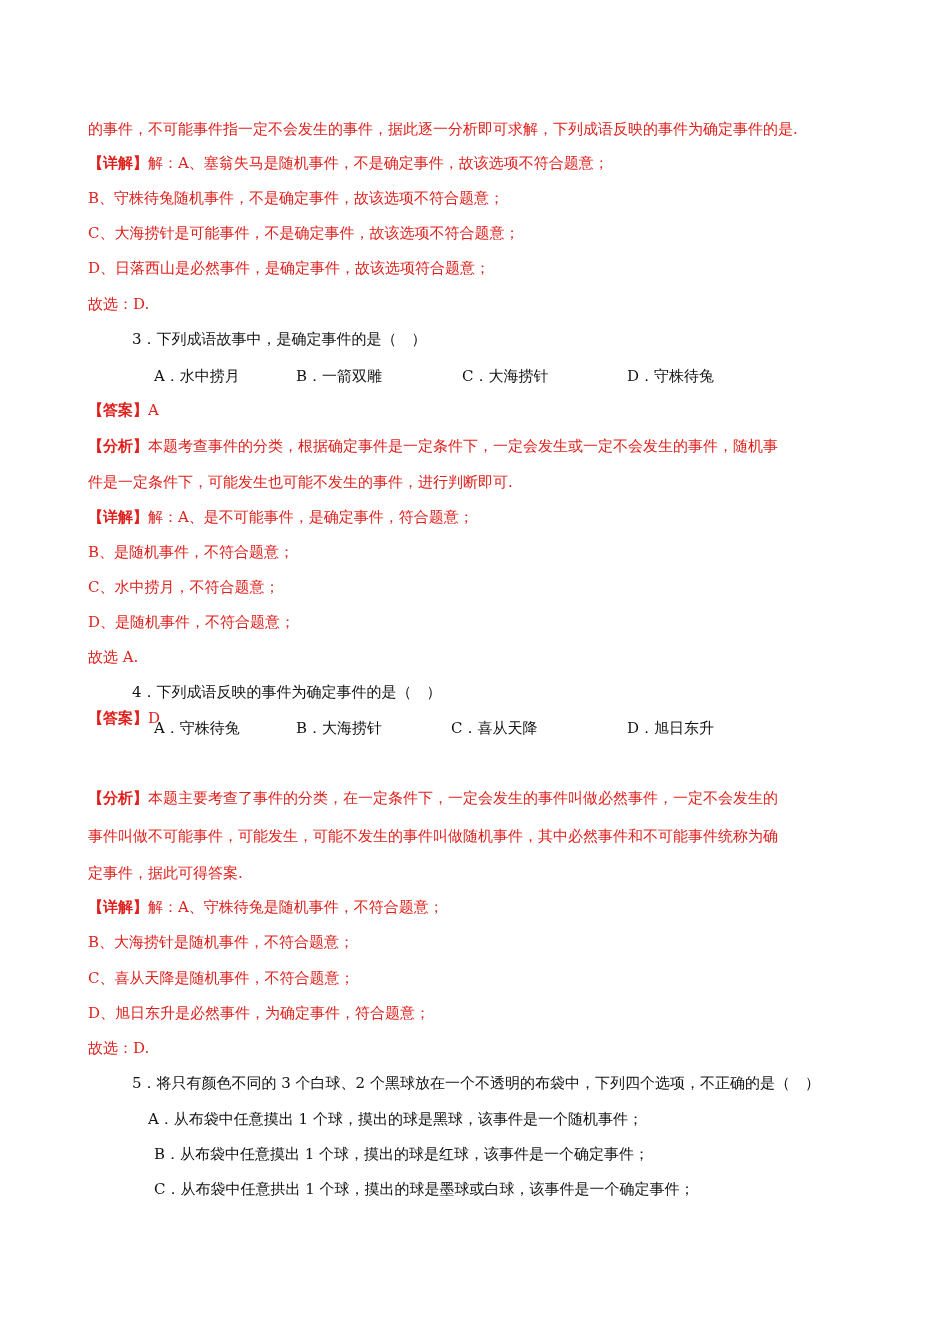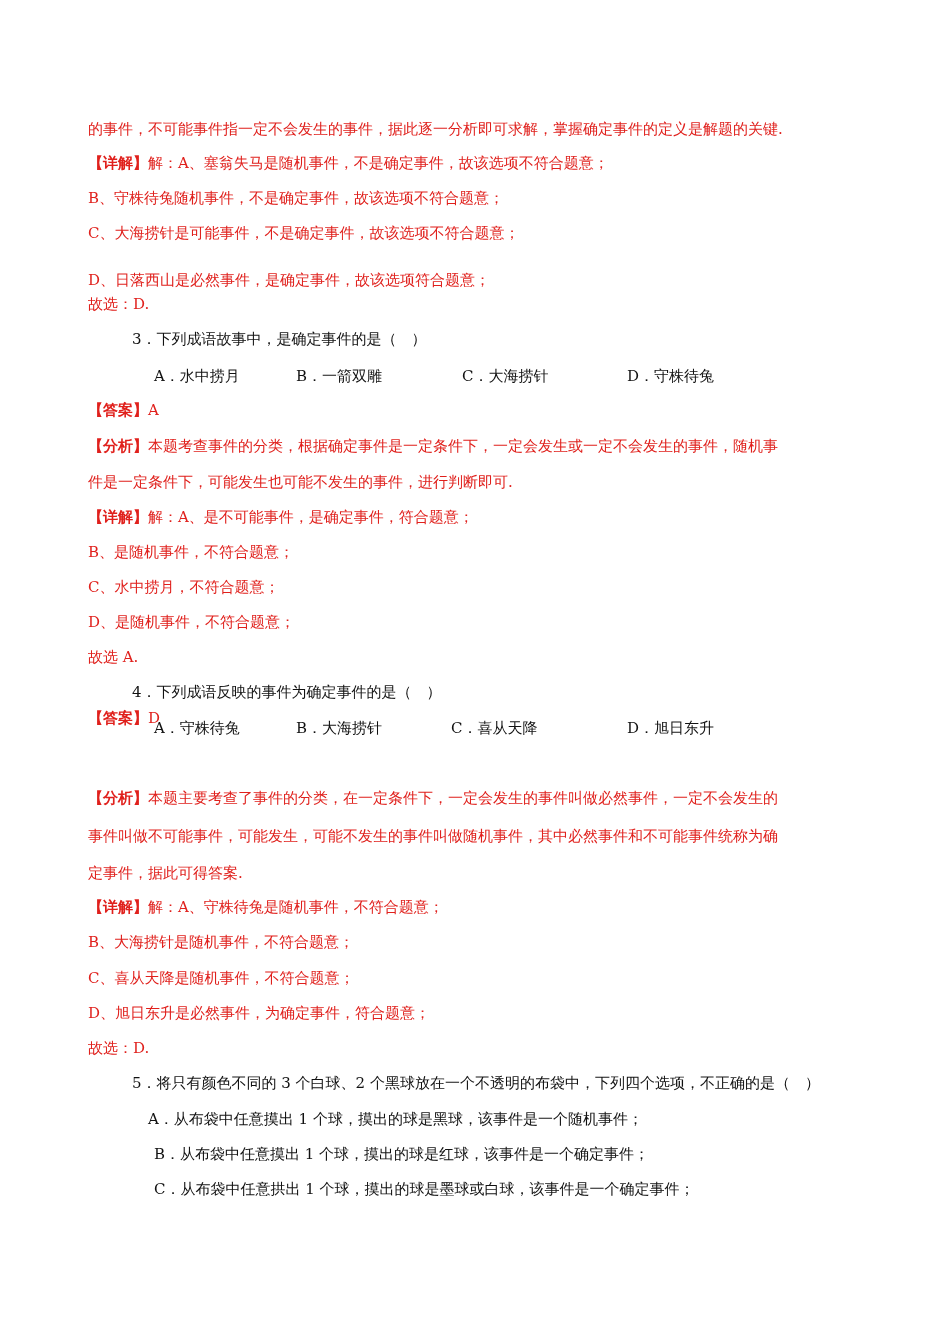--- a/index.html
+++ b/index.html
@@ -43,27 +43,27 @@
       position: absolute;
       top: 0;
       white-space: nowrap;
     }
   </style>
 </head>
 <body>
 
 <div class="page">
 
-  <div class="line red" style="top:119px;">的事件，不可能事件指一定不会发生的事件，据此逐一分析即可求解，掌握确定事件的定义是解题的关键.</div>
+  <div class="line red" style="top:119px;">的事件，不可能事件指一定不会发生的事件，据此逐一分析即可求解，下列成语反映的事件为确定事件的是.</div>
   <div class="line red" style="top:153px;">
     <span class="tag">【详解】</span><span>解：A、塞翁失马是随机事件，不是确定事件，故该选项不符合题意；</span>
   </div>
   <div class="line red" style="top:188px;">B、守株待兔随机事件，不是确定事件，故该选项不符合题意；</div>
   <div class="line red" style="top:223px;">C、大海捞针是可能事件，不是确定事件，故该选项不符合题意；</div>
-  <div class="line red" style="top:258px;margin-top:12px;">D、日落西山是必然事件，是确定事件，故该选项符合题意；</div>
+  <div class="line red" style="top:258px;">D、日落西山是必然事件，是确定事件，故该选项符合题意；</div>
   <div class="line red" style="top:294px;">故选：D.</div>
 
   <div class="line black" style="top:329px;">3．下列成语故事中，是确定事件的是（　）</div>
   <div class="opt-row black" style="top:366px; width:780px;">
     <span class="opt" style="left:22px;"><span>A．</span><span>水中捞月</span></span>
     <span class="opt" style="left:164px;"><span>B．</span><span>一箭双雕</span></span>
     <span class="opt" style="left:330px;"><span>C．</span><span>大海捞针</span></span>
     <span class="opt" style="left:495px;"><span>D．</span><span>守株待兔</span></span>
   </div>
   <div class="line red" style="top:400px;">

